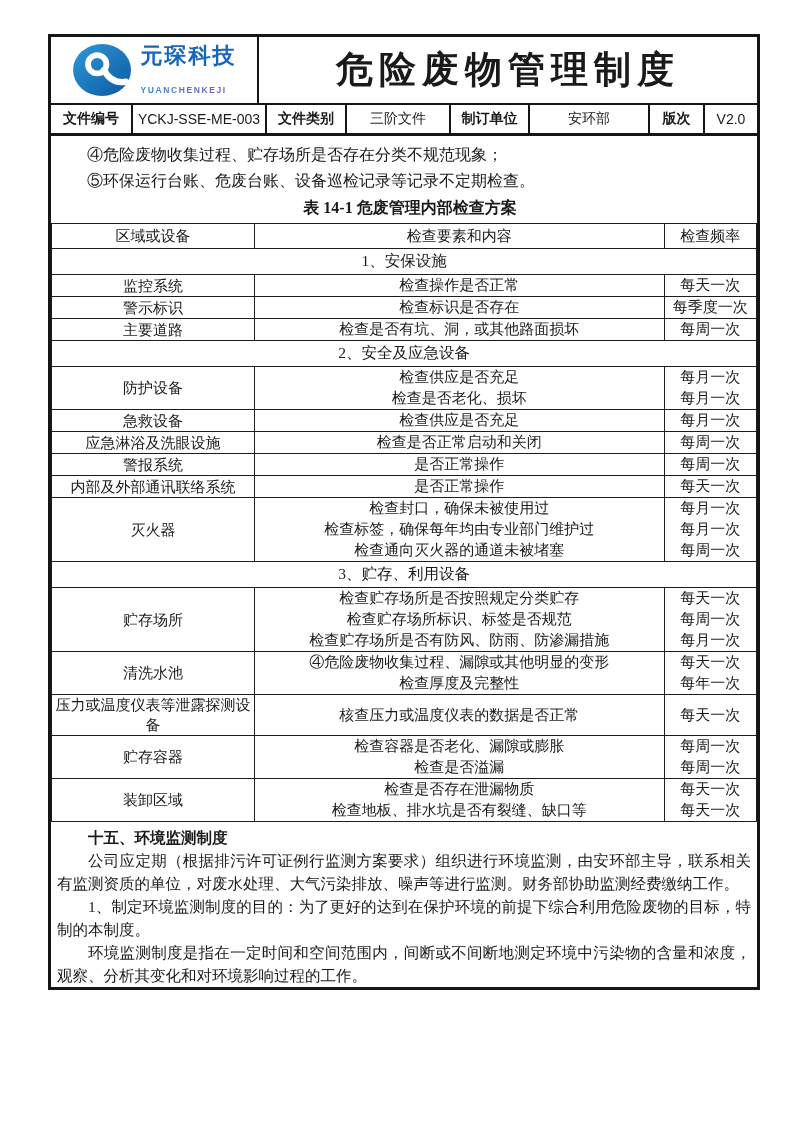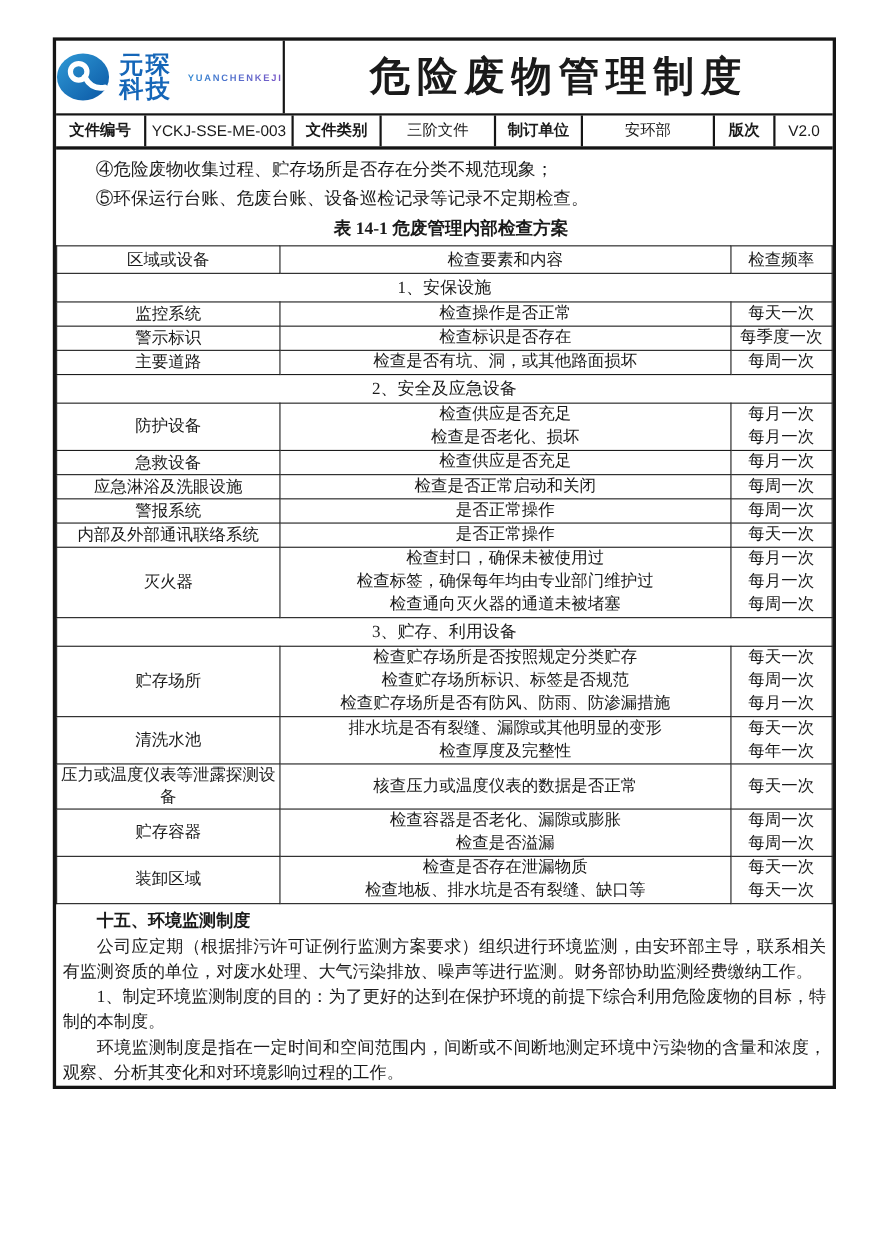--- a/index.html
+++ b/index.html
@@ -18,21 +18,21 @@
     border: 3px solid #151515;
   }
   
   .hdr-top { display: grid; grid-template-columns: 208px 1fr; }
   .logo-cell {
     border-right: 2px solid #151515;
     height: 66px;
     display: flex; align-items: center; justify-content: center;
     gap: 7px;
   }
-  .logo-texts { display: flex; flex-direction: row; line-height: 1; }
+  .logo-texts { display: flex; flex-direction: column; line-height: 1; }
   .logo-name {
     font-size: 22px; font-weight: bold; color: #1566b8;
     letter-spacing: 2px;
     font-family: "Liberation Sans", sans-serif;
   }
   .logo-sub {
     font-size: 8.5px; font-weight: bold; letter-spacing: 1.6px;
     margin-top: 19px;
     font-family: "Liberation Sans", sans-serif;
     background: linear-gradient(90deg, #2e86d0, #7b57c8);
@@ -250,21 +250,21 @@
             </td>
             <td class="cell-pad">
               <div class="line">每天一次</div>
               <div class="line">每周一次</div>
               <div class="line">每月一次</div>
             </td>
           </tr>
           <tr>
             <td class="area-cell">清洗水池</td>
             <td class="cell-pad">
-              <div class="line">排水坑是否有裂缝、漏隙或其他明显的变形</div>
+              <div class="line">④危险废物收集过程、漏隙或其他明显的变形</div>
               <div class="line">检查厚度及完整性</div>
             </td>
             <td class="cell-pad">
               <div class="line">每天一次</div>
               <div class="line">每年一次</div>
             </td>
           </tr>
           <tr>
             <td class="area-cell">压力或温度仪表等泄露探测设备</td>
             <td class="cell-pad">

